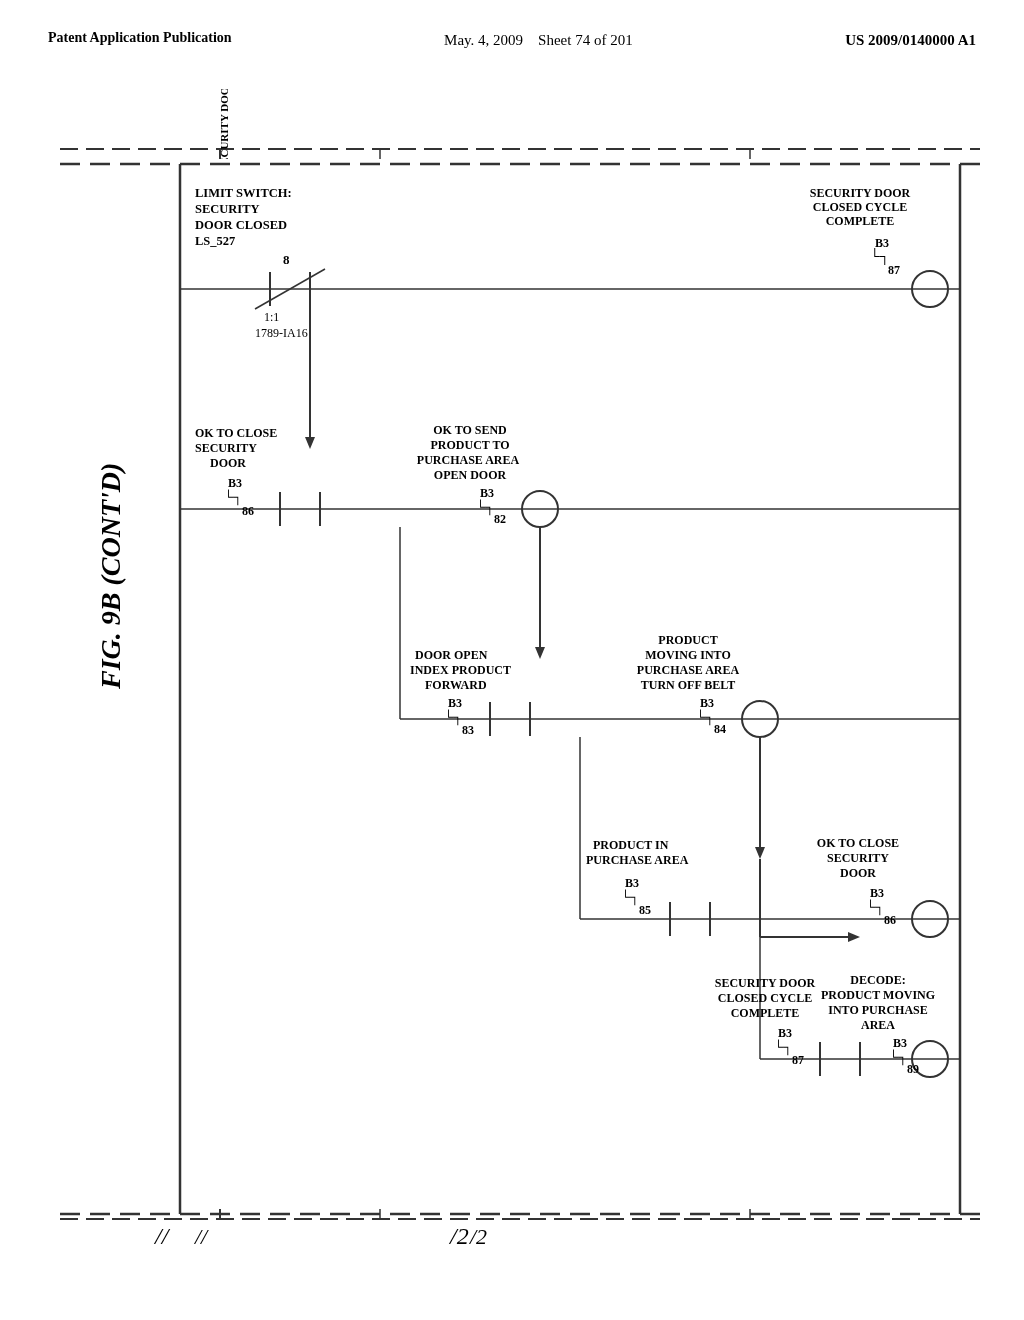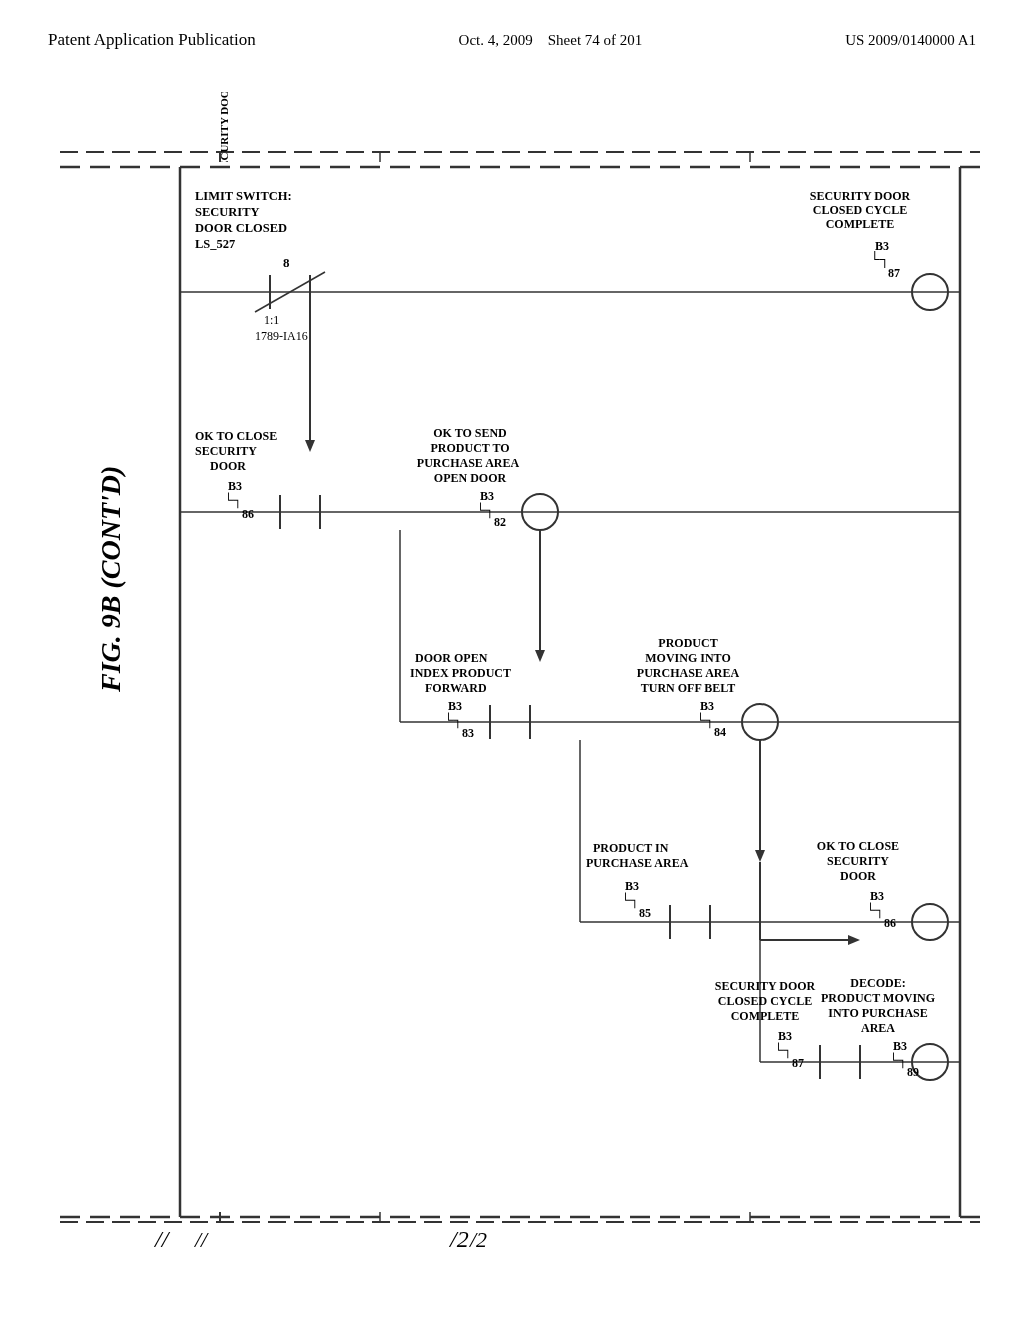--- a/index.html
+++ b/index.html
@@ -14,36 +14,36 @@
 
     .header {
       display: flex;
       justify-content: space-between;
       align-items: flex-start;
       padding: 28px 48px 10px 48px;
       border-bottom: none;
     }
 
     .header-left {
-      font-size: 17px;
-      font-weight: normal;
+      font-size: 14px;
+      font-weight: bold;
       line-height: 1.4;
       max-width: 320px;
       text-align: center;
     }
 
     .header-center {
       font-size: 15px;
       text-align: center;
       padding-top: 4px;
     }
 
     .header-right {
       font-size: 15px;
-      font-weight: normal;
+      font-weight: bold;
       padding-top: 4px;
     }
 
     .diagram-area {
       position: relative;
       width: 100%;
       height: 1220px;
       padding: 0 30px;
     }
 
@@ -54,21 +54,21 @@
       width: 1024px;
       height: 1200px;
     }
   </style>
 </head>
 <body>
 
 <div class="header">
   <div class="header-left">Patent Application Publication</div>
   <div class="header-center">
-    <span>Oct. 4, 2009</span>&nbsp;&nbsp;&nbsp;
+    <span>May. 4, 2009</span>&nbsp;&nbsp;&nbsp;
     <span>Sheet 74 of 201</span>
   </div>
   <div class="header-right">US 2009/0140000 A1</div>
 </div>
 
 <div class="diagram-area">
   <svg class="main-diagram" viewBox="0 0 1024 1200">
 
     <line x1="60" y1="60" x2="980" y2="60" stroke="#333" stroke-width="2" stroke-dasharray="18,8"></line>
     <line x1="60" y1="1130" x2="980" y2="1130" stroke="#333" stroke-width="2" stroke-dasharray="18,8"></line>

